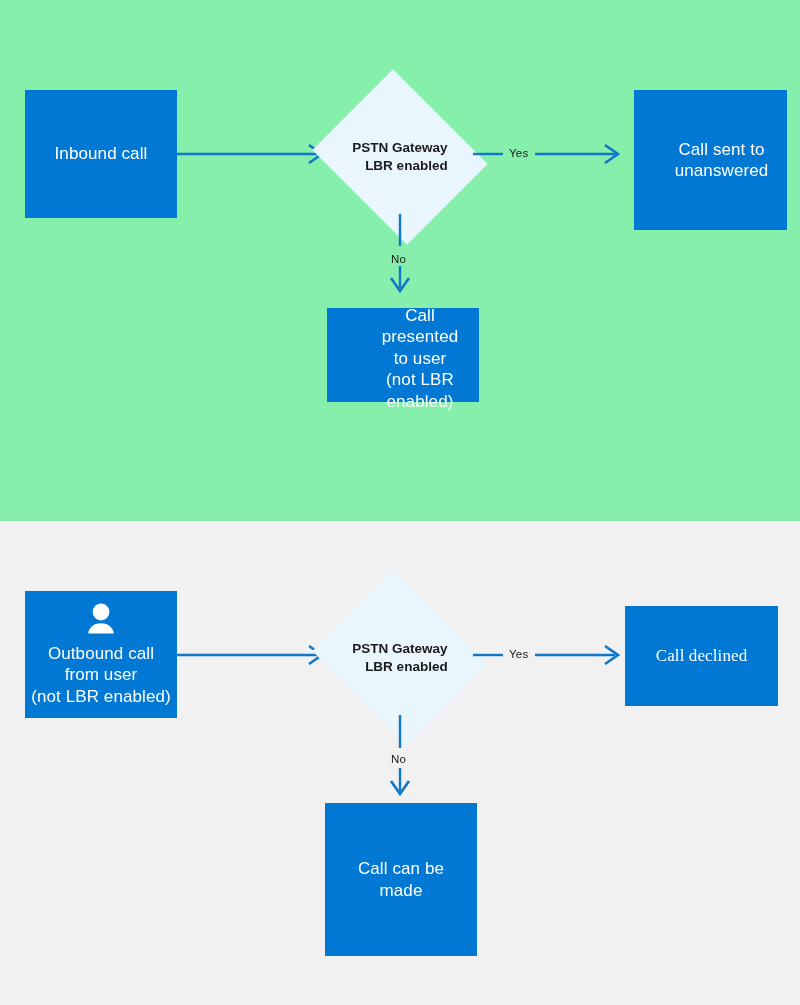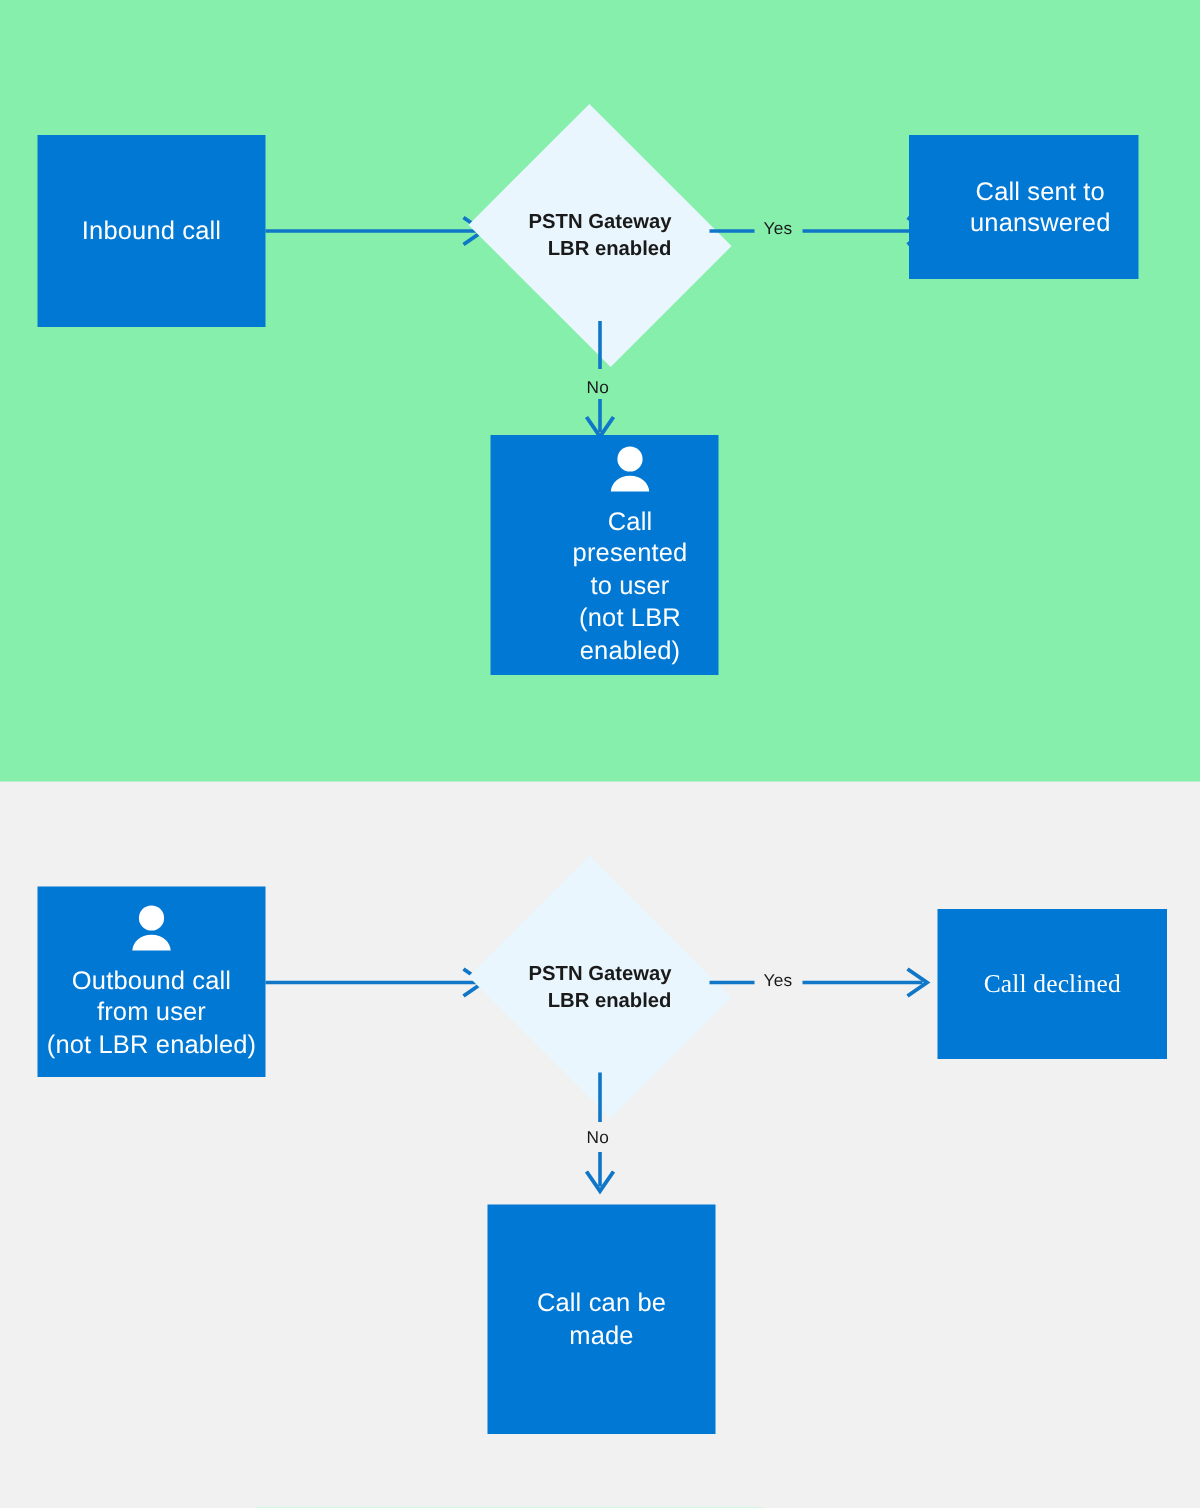--- a/index.html
+++ b/index.html
@@ -122,33 +122,33 @@
 LBR enabled</div>
   </div>
 
   <svg class="conn" style="left:473px; top:138px; width:152px; height:32px;" viewBox="0 0 152 32">
     <line x1="0" y1="16" x2="30" y2="16"></line>
     <line x1="62" y1="16" x2="142" y2="16"></line>
     <polyline class="head" points="132,7 145,16 132,25"></polyline>
   </svg>
   <div class="edge-label" style="left:509px; top:147px;">Yes</div>
 
-  <div class="node-box" style="left:606px; top:90px; width:153px; height:96px;padding-left:28px;">
+  <div class="node-box" style="left:634px; top:90px; width:153px; height:140px;padding-left:28px;">
     <span class="label-lines">Call sent to
 unanswered</span>
   </div>
 
   <svg class="conn" style="left:386px; top:214px; width:32px; height:84px;" viewBox="0 0 32 84">
     <line x1="14" y1="0" x2="14" y2="32"></line>
     <line x1="14" y1="52" x2="14" y2="74"></line>
     <polyline class="head" points="5,64 14,77 23,64"></polyline>
   </svg>
   <div class="edge-label" style="left:391px; top:253px;">No</div>
 
-  <div class="node-box" style="left:327px; top:290px; width:152px; height:160px;padding-left:40px;">
+  <div class="node-box" style="left:327px; top:308px; width:152px; height:94px;padding-left:40px;">
     <svg class="person-icon" width="34" height="34" viewBox="0 0 34 34">
       <circle cx="17" cy="10" r="8.4" fill="#ffffff"></circle>
       <path d="M17 21.2 C 9.4 21.2 4.6 26.1 4.2 31.6 L 29.8 31.6 C 29.4 26.1 24.6 21.2 17 21.2 Z" fill="#ffffff"></path>
     </svg>
     <span class="label-lines">Call presented
 to user
 (not LBR enabled)</span>
   </div>
 
   <div class="node-box" style="left:25px; top:591px; width:152px; height:127px;">

